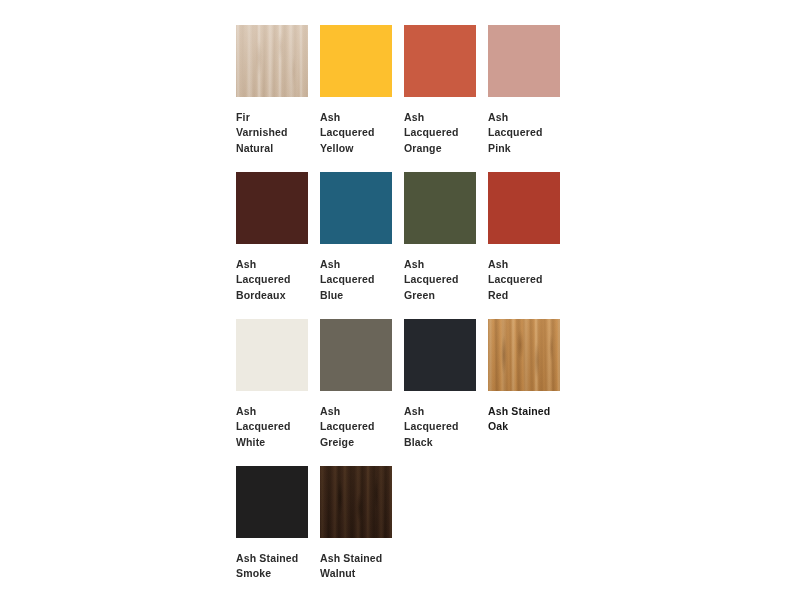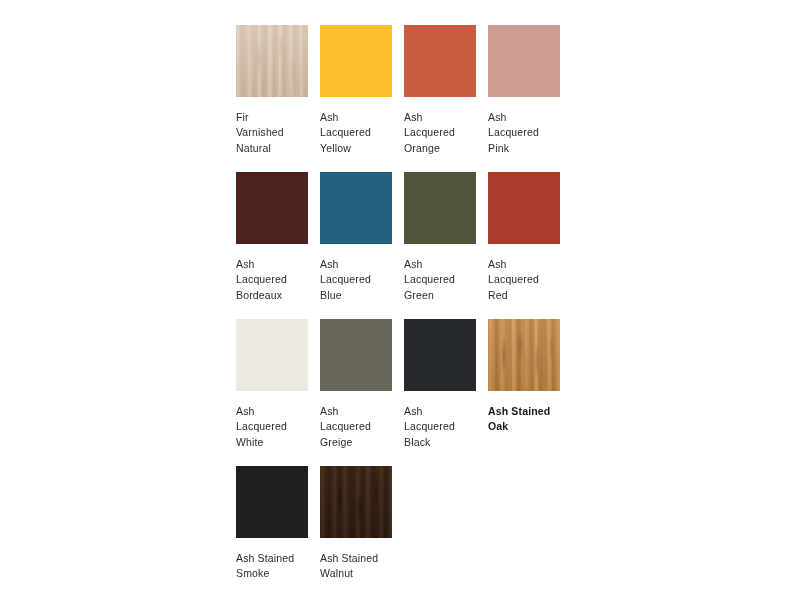--- a/index.html
+++ b/index.html
@@ -43,21 +43,21 @@
     background-repeat: no-repeat;
   }
 
   .swatch-label {
     margin-top: 13px;
     font-size: 10.5px;
     line-height: 15.4px;
     color: #2b2b2b;
     letter-spacing: 0.15px;
     white-space: pre-line;
-    font-weight: 400;
+    font-weight: 700;
   }
 
   .swatch-label.is-selected {
     font-weight: 700;
     color: #171717;
   }
 
   
   .grain::before,
   .grain::after {

